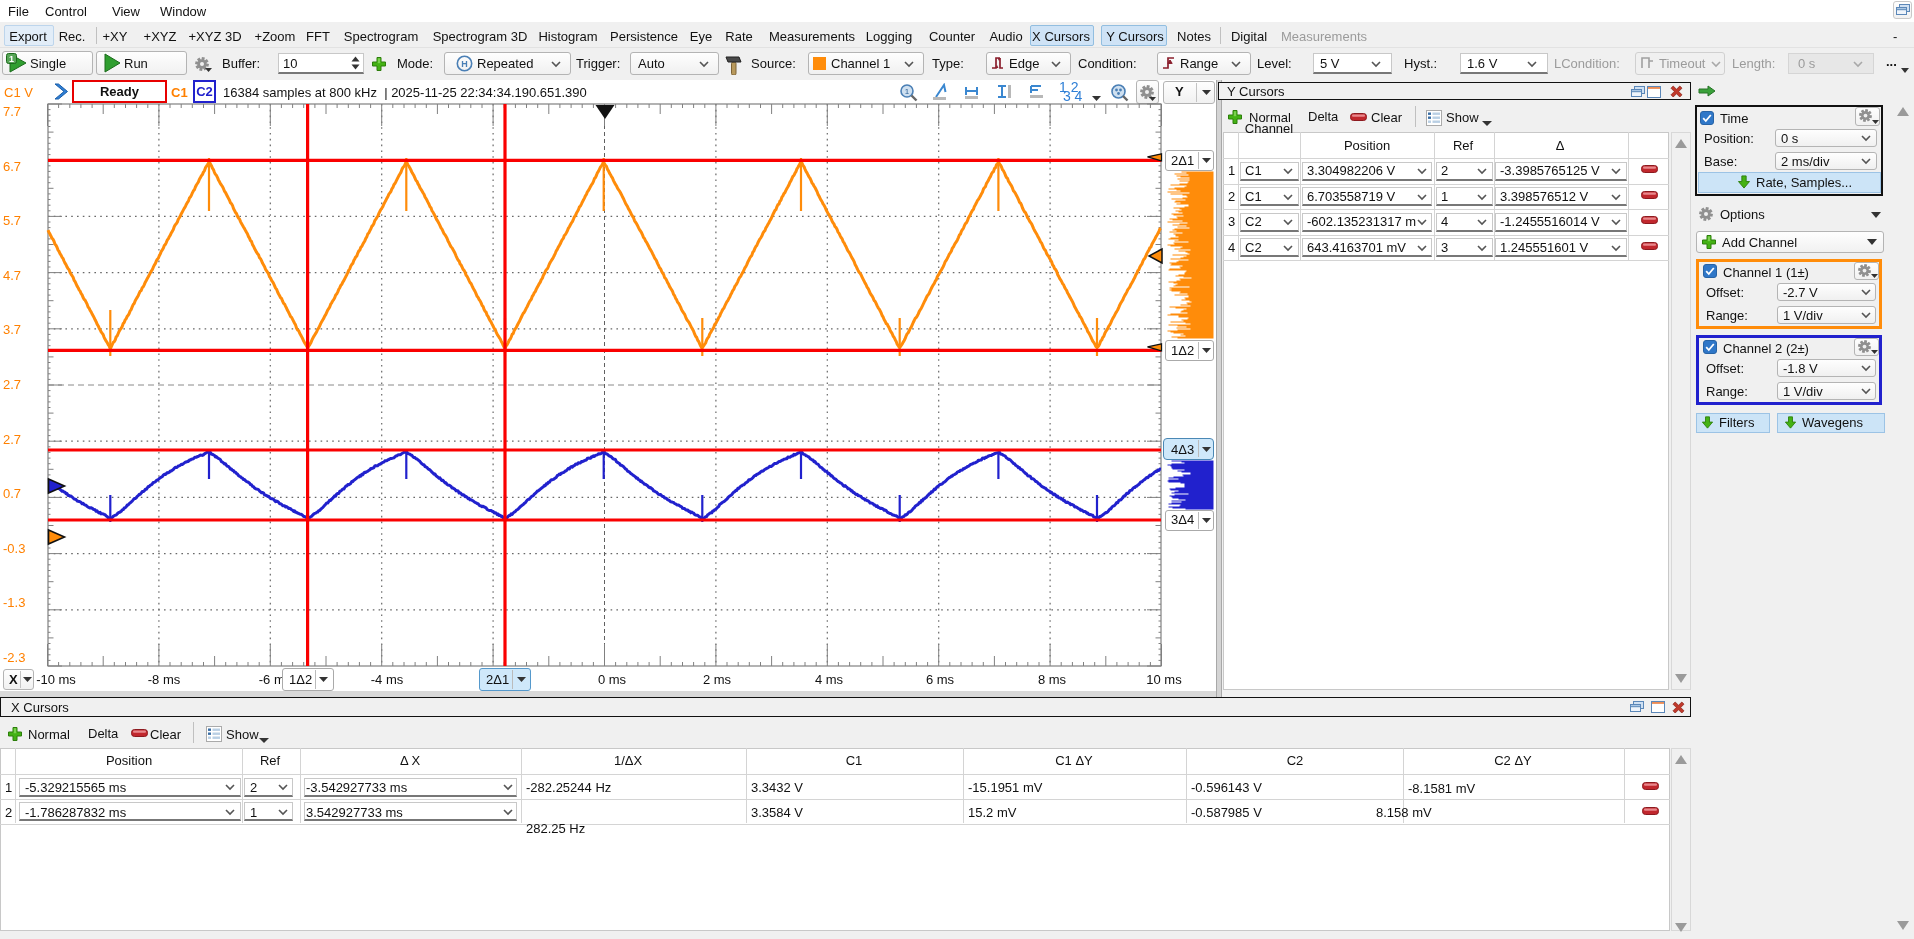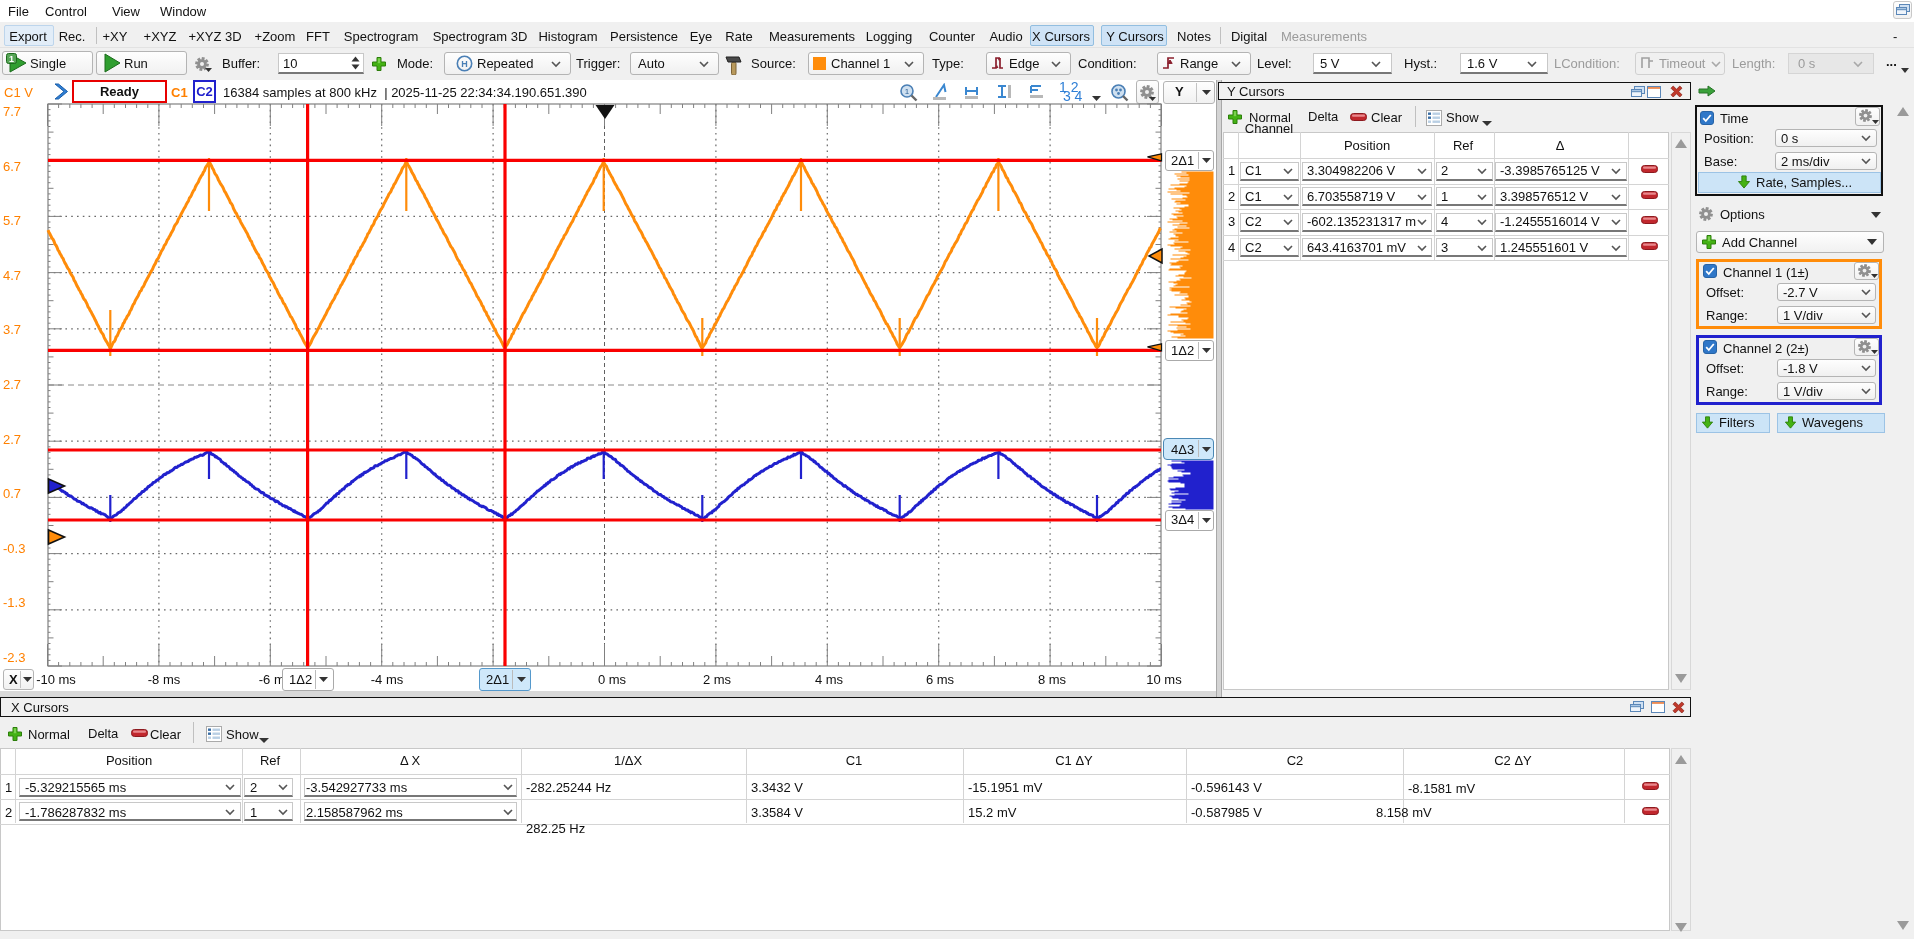--- a/index.html
+++ b/index.html
@@ -691,21 +691,21 @@
 <div class="lbl" style="left:25px;top:805px">-1.786287832 ms</div>
 <svg style="position:absolute;left:225px;top:808px" width="10" height="8">
     <path d="M1 2l4 4 4-4" stroke="#555" stroke-width="1.6" fill="none"></path>
   </svg>
 <div class="ecombo" style="left:244px;top:802px;width:49px;height:19px"></div>
 <div class="lbl" style="left:250px;top:805px">1</div>
 <svg style="position:absolute;left:278px;top:808px" width="10" height="8">
     <path d="M1 2l4 4 4-4" stroke="#555" stroke-width="1.6" fill="none"></path>
   </svg>
 <div class="ecombo" style="left:304px;top:802px;width:213px;height:19px"></div>
-<div class="lbl" style="left:306px;top:805px">2.158587962 ms</div>
+<div class="lbl" style="left:306px;top:805px">3.542927733 ms</div>
 <svg style="position:absolute;left:503px;top:808px" width="10" height="8">
     <path d="M1 2l4 4 4-4" stroke="#555" stroke-width="1.6" fill="none"></path>
   </svg>
 <div class="lbl" style="left:526px;top:821px">282.25 Hz</div>
 <div class="lbl" style="left:751px;top:805px">3.3584 V</div>
 <div class="lbl" style="left:968px;top:805px">15.2 mV</div>
 <div class="lbl" style="left:1191px;top:805px">-0.587985 V</div>
 <div class="lbl" style="left:1376px;top:805px">8.158 mV</div>
 <svg style="position:absolute;left:1642px;top:807px" width="17" height="8">
     <rect x="0.5" y="0.5" width="16" height="7" rx="3" fill="#c1272d" stroke="#8c1a1f"></rect>

